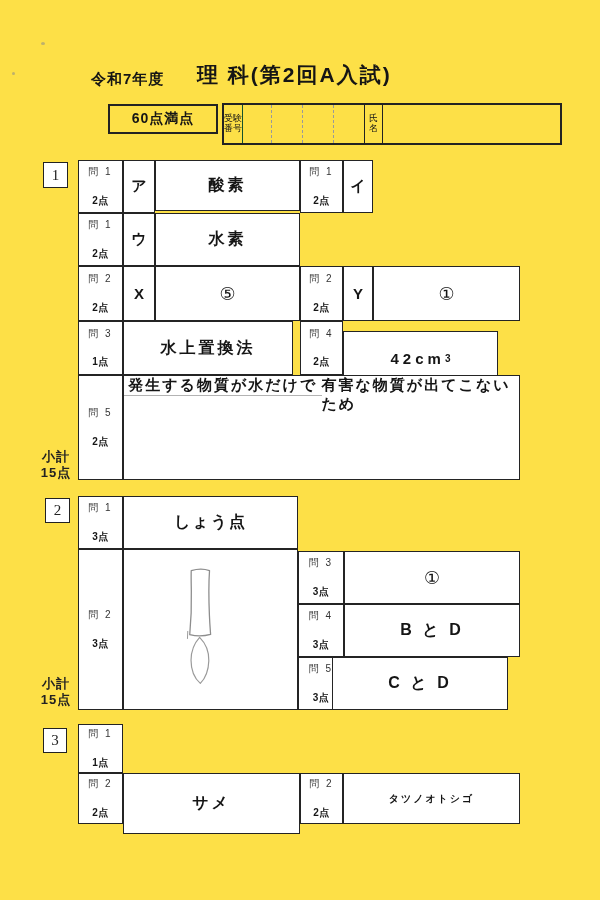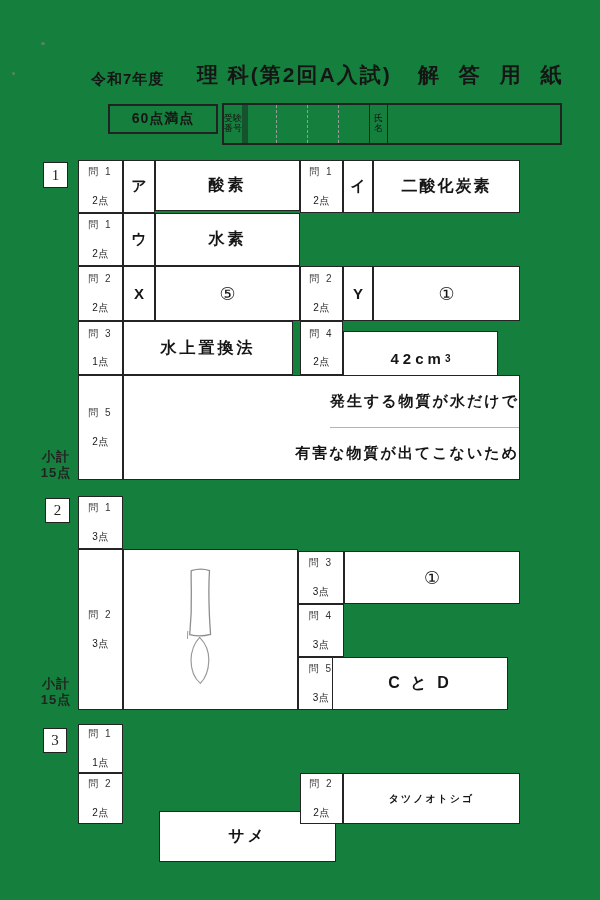--- a/index.html
+++ b/index.html
@@ -1,68 +1,67 @@
 <!DOCTYPE html>
 <html><head>
 <meta charset="utf-8">
 <style>
   html,body{margin:0;padding:0;background:#fff;}
   .page{
-    position:relative;width:600px;height:900px;background:#15803d;overflow:hidden;
+    position:relative;width:600px;height:900px;background:#fde047;overflow:hidden;
     font-family:"Liberation Sans","DejaVu Sans",sans-serif;color:#151515;
     -webkit-font-smoothing:antialiased;
   }
   .abs{position:absolute;box-sizing:border-box;}
   
   .era{font-size:15px;font-weight:bold;letter-spacing:1px;}
   .title{font-size:21px;font-weight:bold;letter-spacing:2px;}
   .subtitle{font-size:21px;font-weight:bold;letter-spacing:7px;}
   .score-box{border:2px solid #222;display:flex;align-items:center;justify-content:center;
     font-size:14px;font-weight:bold;letter-spacing:1px;}
   
   .exam-box{border:2px solid #222;display:flex;align-items:stretch;}
   .vlabel{font-size:9px;line-height:1.1;word-break:break-all;display:flex;align-items:center;
     justify-content:center;text-align:center;padding:1px 0;}
-  .exam-numlabel{width:18px;border-right:6px solid #14532d;}
+  .exam-numlabel{width:18px;border-right:1px solid #14532d;}
   .exam-cell{border-right:1px dashed #9a9a9a;}
   .exam-cell.last{border-right:1px solid #222;}
   .exam-namelabel{width:17px;border-right:1px solid #222;}
   .exam-field{flex:1;}
   
   .cell{position:absolute;box-sizing:border-box;border:1px solid #242424;background:#fff;
     display:flex;align-items:center;justify-content:center;}
   .qlabel{flex-direction:column;line-height:1.25;}
   .qlabel .q{font-size:10px;letter-spacing:2px;color:#333;}
-  .qlabel .pts{font-size:10px;font-weight:normal;letter-spacing:0.5px;margin-top:16px;}
+  .qlabel .pts{font-size:10px;font-weight:bold;letter-spacing:0.5px;margin-top:16px;}
   .keycell{font-size:15px;font-weight:bold;}
   .anscell{font-size:16px;font-weight:bold;letter-spacing:3px;}
   .anscell.wide{letter-spacing:2px;}
   .anscell.circled{font-size:18px;font-weight:normal;letter-spacing:0;}
   .anscell sup{font-size:10px;font-weight:bold;letter-spacing:0;}
   .numbox{border:1.5px solid #222;display:flex;align-items:center;justify-content:center;
     font-family:"Liberation Serif","DejaVu Serif",serif;font-size:15px;color:#222;background:#fff;}
   .subtotal{font-size:13px;font-weight:bold;letter-spacing:1px;text-align:center;line-height:1.25;color:#222;}
   
-  .q5wrap{flex-direction:column;align-items:flex-end;padding:0;}
+  .q5wrap{align-items:flex-start;padding:0;}
   .q5line{flex:1;display:flex;align-items:center;justify-content:center;
     font-size:15px;font-weight:bold;letter-spacing:2px;}
   .q5line.first{border-bottom:1px solid #b3b3b3;}
   .speck{position:absolute;background:#8a8a8a;border-radius:50%;opacity:.55;}
 </style>
 </head>
 <body>
 
 <div class="page">
 
   <div class="speck abs" style="left:41px;top:42px;width:4px;height:3px;"></div>
   <div class="speck abs" style="left:12px;top:72px;width:3px;height:3px;"></div>
 
   <div class="abs era" style="left:91px;top:70px;">令和7年度</div>
   <div class="abs title" style="left:197px;top:61px;">理 科(第2回A入試)</div>
-  <div class="abs subtitle" style="left:418px;top:61px;">解 答 用 紙</div>
 
   <div class="abs score-box" style="left:108px;top:104px;width:110px;height:30px;">
     <span>60点満点</span>
   </div>
 
   <div class="abs exam-box" style="left:222px;top:103px;width:340px;height:42px;">
     <div class="vlabel exam-numlabel">受験番号</div>
     <div class="exam-cell" style="width:28px;"></div>
     <div class="exam-cell" style="width:30px;"></div>
     <div class="exam-cell" style="width:30px;"></div>
@@ -80,21 +79,20 @@
     <div class="pts">2点</div>
   </div>
   <div class="cell keycell" style="left:123px;top:160px;width:32px;height:53px;">ア</div>
   <div class="cell anscell" style="left:155px;top:160px;width:145px;height:51px;">酸素</div>
 
   <div class="cell qlabel" style="left:300px;top:160px;width:43px;height:53px;">
     <div class="q">問 1</div>
     <div class="pts">2点</div>
   </div>
   <div class="cell keycell" style="left:343px;top:160px;width:30px;height:53px;">イ</div>
-  <div class="cell anscell wide" style="left:373px;top:160px;width:147px;height:53px;">二酸化炭素</div>
 
   <div class="cell qlabel" style="left:78px;top:213px;width:45px;height:53px;">
     <div class="q">問 1</div>
     <div class="pts">2点</div>
   </div>
   <div class="cell keycell" style="left:123px;top:213px;width:32px;height:53px;">ウ</div>
   <div class="cell anscell" style="left:155px;top:213px;width:145px;height:53px;">水素</div>
 
   <div class="cell qlabel" style="left:78px;top:266px;width:45px;height:55px;">
     <div class="q">問 2</div>
@@ -140,20 +138,21 @@
   </div>
 
   <div class="abs numbox" style="left:45px;top:498px;width:25px;height:25px;">
     <span>2</span>
   </div>
 
   <div class="cell qlabel" style="left:78px;top:496px;width:45px;height:53px;">
     <div class="q">問 1</div>
     <div class="pts">3点</div>
   </div>
+  <div class="cell anscell wide" style="left:123px;top:496px;width:175px;height:53px;">しょう点</div>
 
   <div class="cell qlabel" style="left:78px;top:549px;width:45px;height:161px;">
     <div class="q">問 2</div>
     <div class="pts">3点</div>
   </div>
   <div class="cell" style="left:123px;top:549px;width:175px;height:161px;">
     <svg width="175" height="161" viewBox="0 0 175 161">
       <path d="M 68 21 C 74 19.2 81 19 86.5 21 C 85.6 34 85.8 52 86.4 66 C 86.7 74 87.2 80 87.6 85.5 C 80 87.6 73 87.4 66.5 85.8 C 67.8 72 68.4 56 68.1 42 C 68 34 67.8 27 68 21 Z" fill="none" stroke="#8d8d8d" stroke-width="1.3" stroke-linejoin="round"></path>
       <path d="M 64.5 82 L 64.2 90" fill="none" stroke="#9a9a9a" stroke-width="1"></path>
       <path d="M 76.5 88.5 C 83 95 86 103 85.8 112 C 85.5 122 82.5 129.5 77.2 135 C 70.5 129 67.8 121 67.8 111.5 C 67.9 102 71 94.5 76.5 88.5 Z" fill="none" stroke="#9a9a9a" stroke-width="1.2" stroke-linejoin="round"></path>
@@ -163,20 +162,21 @@
   <div class="cell qlabel" style="left:298px;top:551px;width:46px;height:53px;">
     <div class="q">問 3</div>
     <div class="pts">3点</div>
   </div>
   <div class="cell anscell circled" style="left:344px;top:551px;width:176px;height:53px;">①</div>
 
   <div class="cell qlabel" style="left:298px;top:604px;width:46px;height:53px;">
     <div class="q">問 4</div>
     <div class="pts">3点</div>
   </div>
+  <div class="cell anscell" style="left:344px;top:604px;width:176px;height:53px;">B と D</div>
 
   <div class="cell qlabel" style="left:298px;top:657px;width:46px;height:53px;">
     <div class="q">問 5</div>
     <div class="pts">3点</div>
   </div>
   <div class="cell anscell" style="left:332px;top:657px;width:176px;height:53px;">C と D</div>
 
   <div class="abs subtotal" style="left:33px;top:676px;width:46px;">
     <div>小計</div>
     <div>15点</div>
@@ -188,21 +188,21 @@
 
   <div class="cell qlabel" style="left:78px;top:724px;width:45px;height:49px;">
     <div class="q">問 1</div>
     <div class="pts">1点</div>
   </div>
 
   <div class="cell qlabel" style="left:78px;top:773px;width:45px;height:51px;">
     <div class="q">問 2</div>
     <div class="pts">2点</div>
   </div>
-  <div class="cell anscell" style="left:123px;top:811px;width:177px;height:51px;margin-left:36px;">サメ</div>
+  <div class="cell anscell" style="left:123px;top:773px;width:177px;height:61px;">サメ</div>
 
   <div class="cell qlabel" style="left:300px;top:773px;width:43px;height:51px;">
     <div class="q">問 2</div>
     <div class="pts">2点</div>
   </div>
   <div class="cell anscell wide" style="left:343px;top:773px;width:177px;height:51px;font-size:10px;">タツノオトシゴ</div>
 
 </div>
 
 </body></html>

